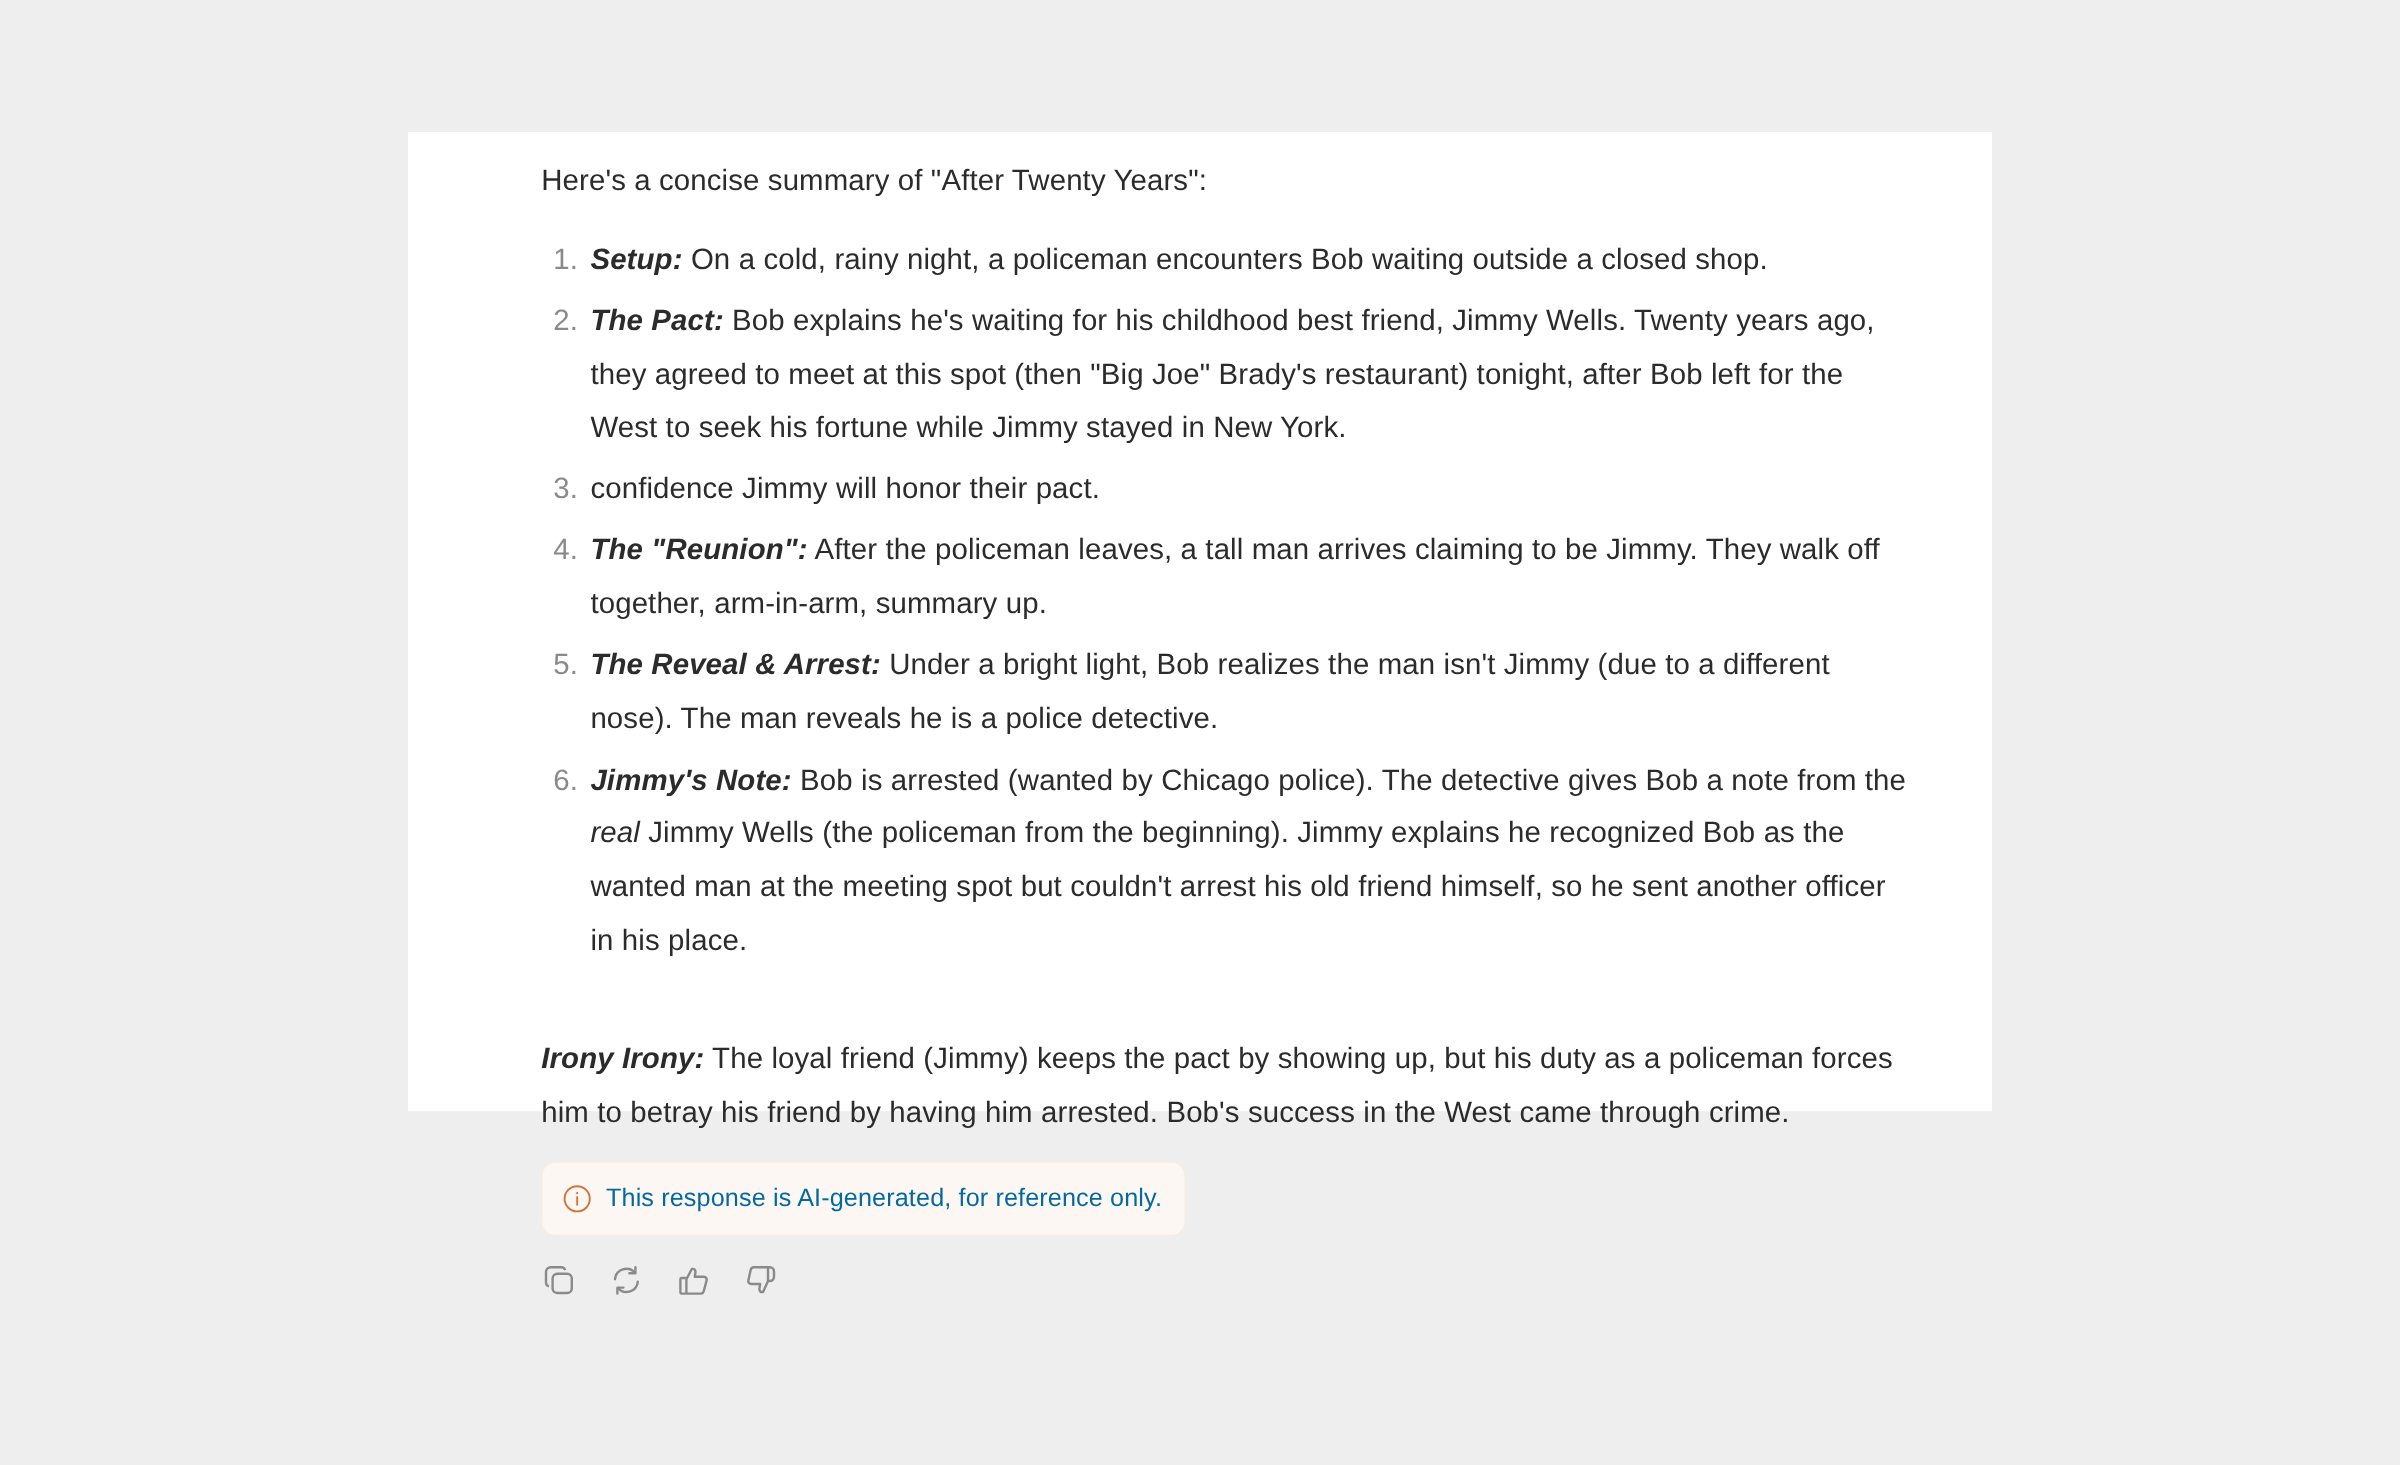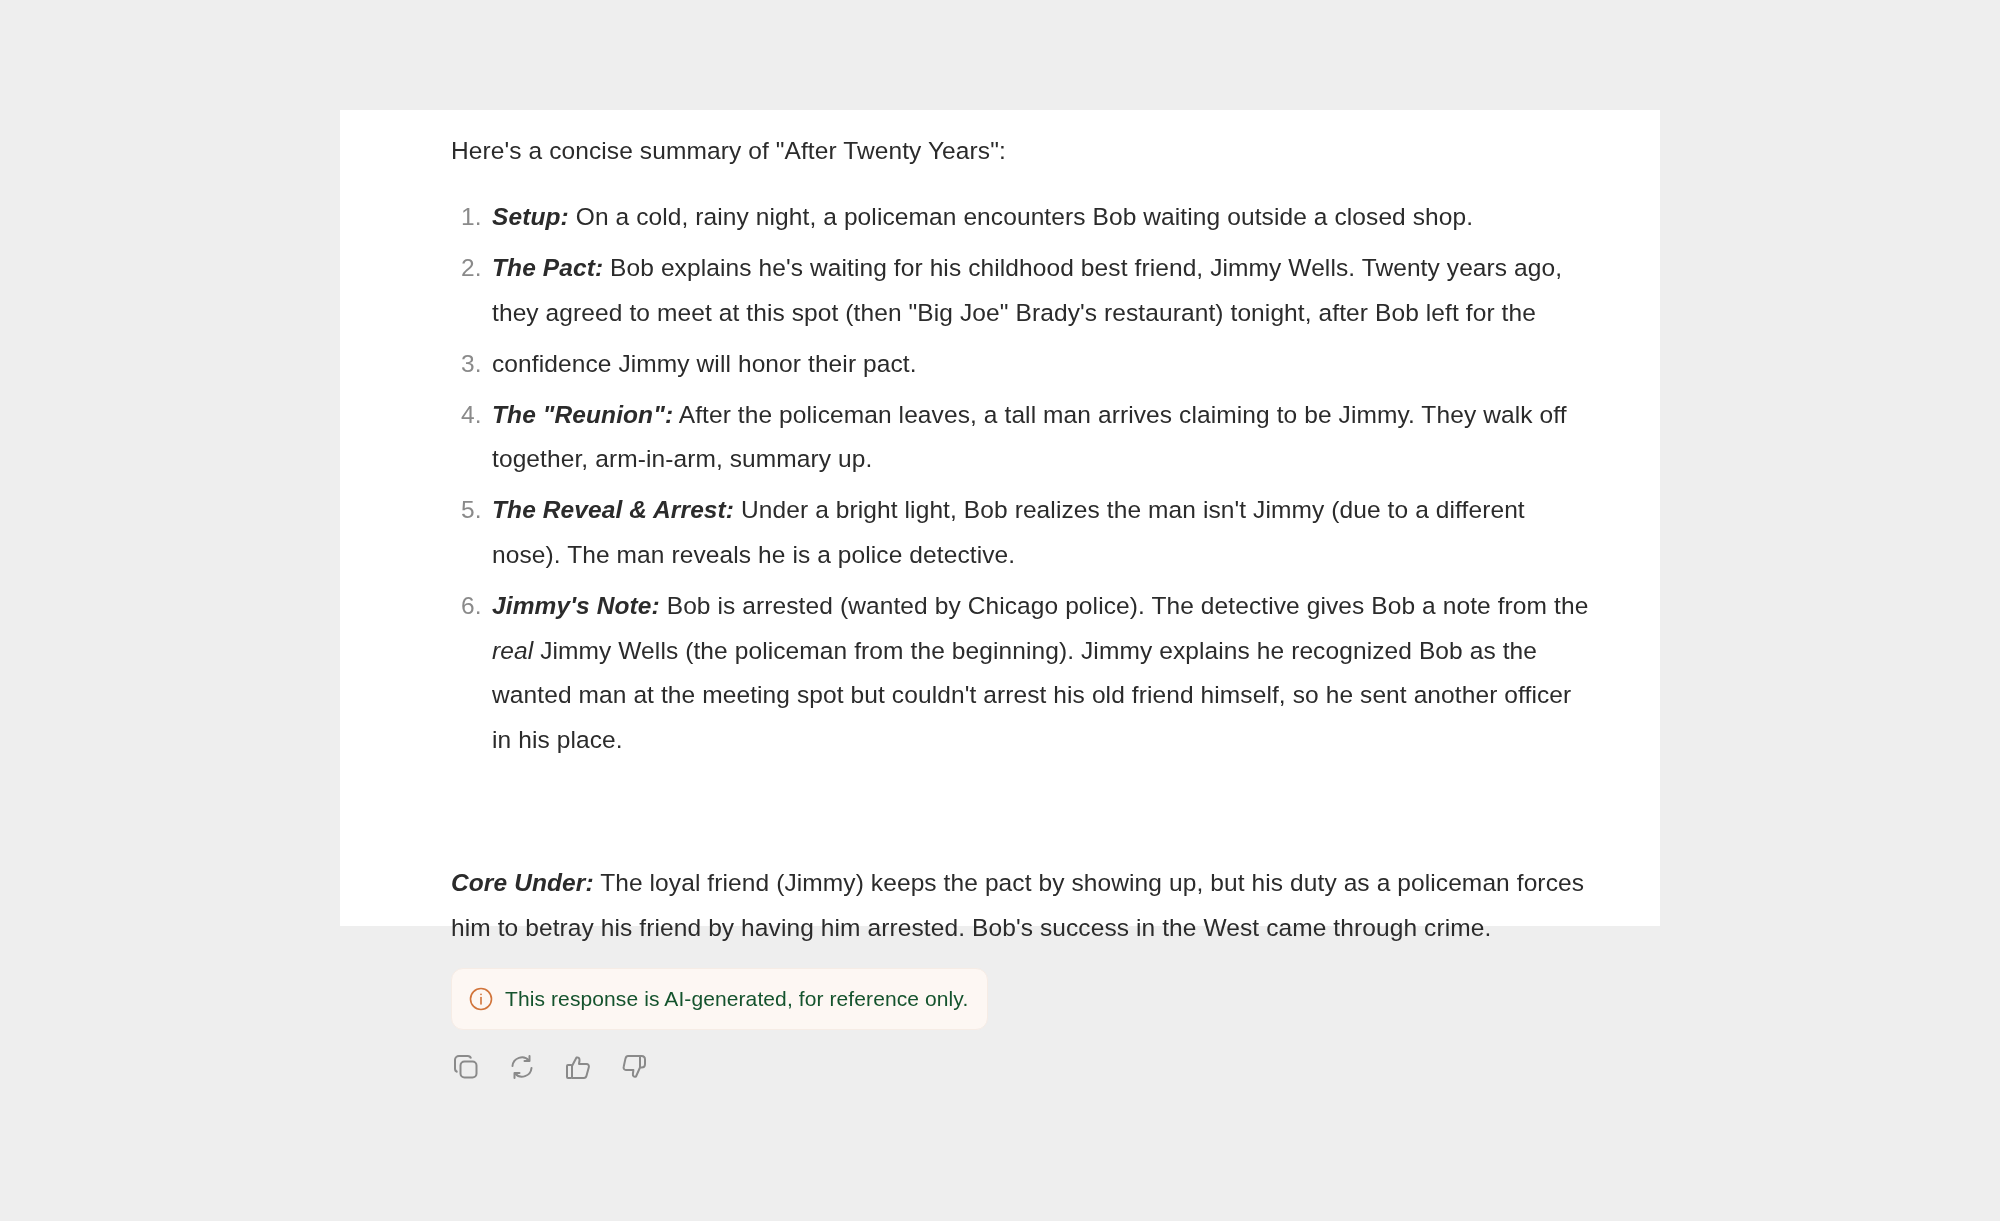--- a/index.html
+++ b/index.html
@@ -80,21 +80,21 @@
       left: 0;
       top: 858px;
       height: 62px;
       box-sizing: border-box;
       padding: 0 19px 0 17px;
       background: #fdf7f3;
       border: 1px solid #f6ece5;
       border-radius: 12px;
       display: flex;
       align-items: center;
-      color: #14532d;
+      color: #0369a1;
       font-size: 21px;
       white-space: nowrap;
     }
     .notice .info-icon {
       width: 24px;
       height: 24px;
       margin-right: 12px;
       display: inline-flex;
     }
     .actions {
@@ -129,20 +129,21 @@
     <ol class="list">
       <li class="item">
         <span class="num">1.</span>
         <div class="line"><span class="bold">Setup:</span><span> On a cold, rainy night, a policeman encounters Bob waiting outside a closed shop.</span></div>
       </li>
 
       <li class="item">
         <span class="num">2.</span>
         <div class="line"><span class="bold">The Pact:</span><span> Bob explains he's waiting for his childhood best friend, Jimmy Wells. Twenty years ago,</span></div>
         <div class="line">they agreed to meet at this spot (then "Big Joe" Brady's restaurant) tonight, after Bob left for the</div>
+        <div class="line">West to seek his fortune while Jimmy stayed in New York.</div>
       </li>
 
       <li class="item">
         <span class="num">3.</span>
         <div class="line">confidence Jimmy will honor their pact.</div>
       </li>
 
       <li class="item">
         <span class="num">4.</span>
         <div class="line"><span class="bold">The "Reunion":</span><span> After the policeman leaves, a tall man arrives claiming to be Jimmy. They walk off</span></div>
@@ -158,21 +159,21 @@
       <li class="item">
         <span class="num">6.</span>
         <div class="line"><span class="bold">Jimmy's Note:</span><span> Bob is arrested (wanted by Chicago police). The detective gives Bob a note from the</span></div>
         <div class="line"><span class="ital">real</span><span> Jimmy Wells (the policeman from the beginning). Jimmy explains he recognized Bob as the</span></div>
         <div class="line">wanted man at the meeting spot but couldn't arrest his old friend himself, so he sent another officer</div>
         <div class="line">in his place.</div>
       </li>
     </ol>
 
     <div class="core">
-      <div class="line"><span class="bold">Core Under:</span><span> The loyal friend (Jimmy) keeps the pact by showing up, but his duty as a policeman forces</span></div>
+      <div class="line"><span class="bold">Irony Irony:</span><span> The loyal friend (Jimmy) keeps the pact by showing up, but his duty as a policeman forces</span></div>
       <div class="line">him to betray his friend by having him arrested. Bob's success in the West came through crime.</div>
     </div>
 
     <div class="notice">
       <span class="info-icon">
         <svg viewBox="0 0 24 24" width="24" height="24" fill="none" stroke="#d1743a" stroke-width="1.6">
           <circle cx="12" cy="12" r="10.5"></circle>
           <line x1="12" y1="10.5" x2="12" y2="17" stroke-linecap="round"></line>
           <circle cx="12" cy="7.3" r="0.9" fill="#d1743a" stroke="none"></circle>
         </svg>

